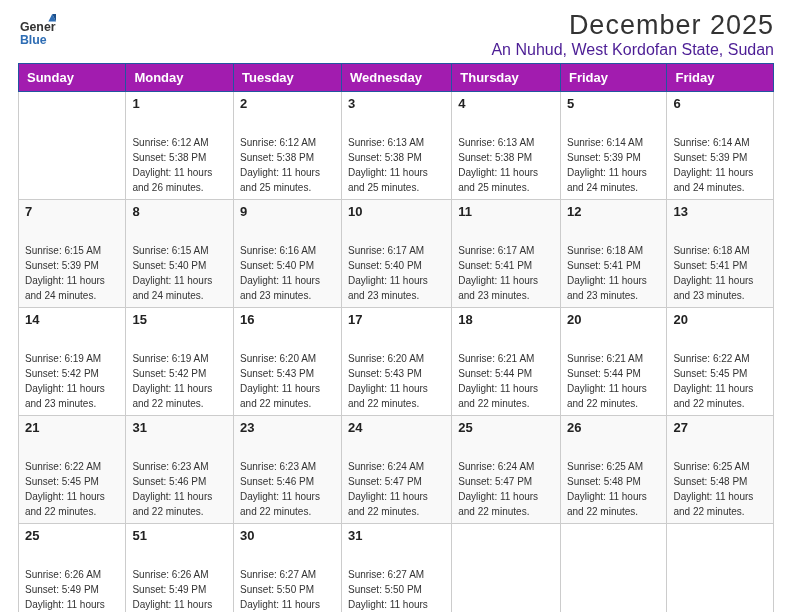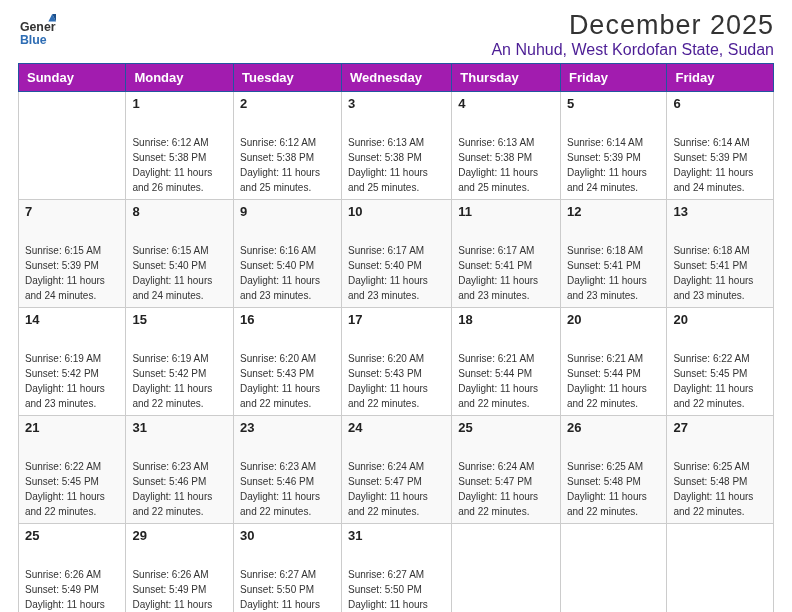--- a/index.html
+++ b/index.html
@@ -236,21 +236,21 @@
             <span class="day-num">27</span>
             <div class="day-info"><span>Sunrise: 6:25 AM</span><br><span>Sunset: 5:48 PM</span><br><span>Daylight: 11 hours and 22 minutes.</span></div>
           </td>
         </tr>
         <tr>
           <td>
             <span class="day-num">25</span>
             <div class="day-info"><span>Sunrise: 6:26 AM</span><br><span>Sunset: 5:49 PM</span><br><span>Daylight: 11 hours and 22 minutes.</span></div>
           </td>
           <td>
-            <span class="day-num">29</span>
+            <span class="day-num">51</span>
             <div class="day-info"><span>Sunrise: 6:26 AM</span><br><span>Sunset: 5:49 PM</span><br><span>Daylight: 11 hours and 23 minutes.</span></div>
           </td>
           <td>
             <span class="day-num">30</span>
             <div class="day-info"><span>Sunrise: 6:27 AM</span><br><span>Sunset: 5:50 PM</span><br><span>Daylight: 11 hours and 23 minutes.</span></div>
           </td>
           <td>
             <span class="day-num">31</span>
             <div class="day-info"><span>Sunrise: 6:27 AM</span><br><span>Sunset: 5:50 PM</span><br><span>Daylight: 11 hours and 23 minutes.</span></div>
           </td>

